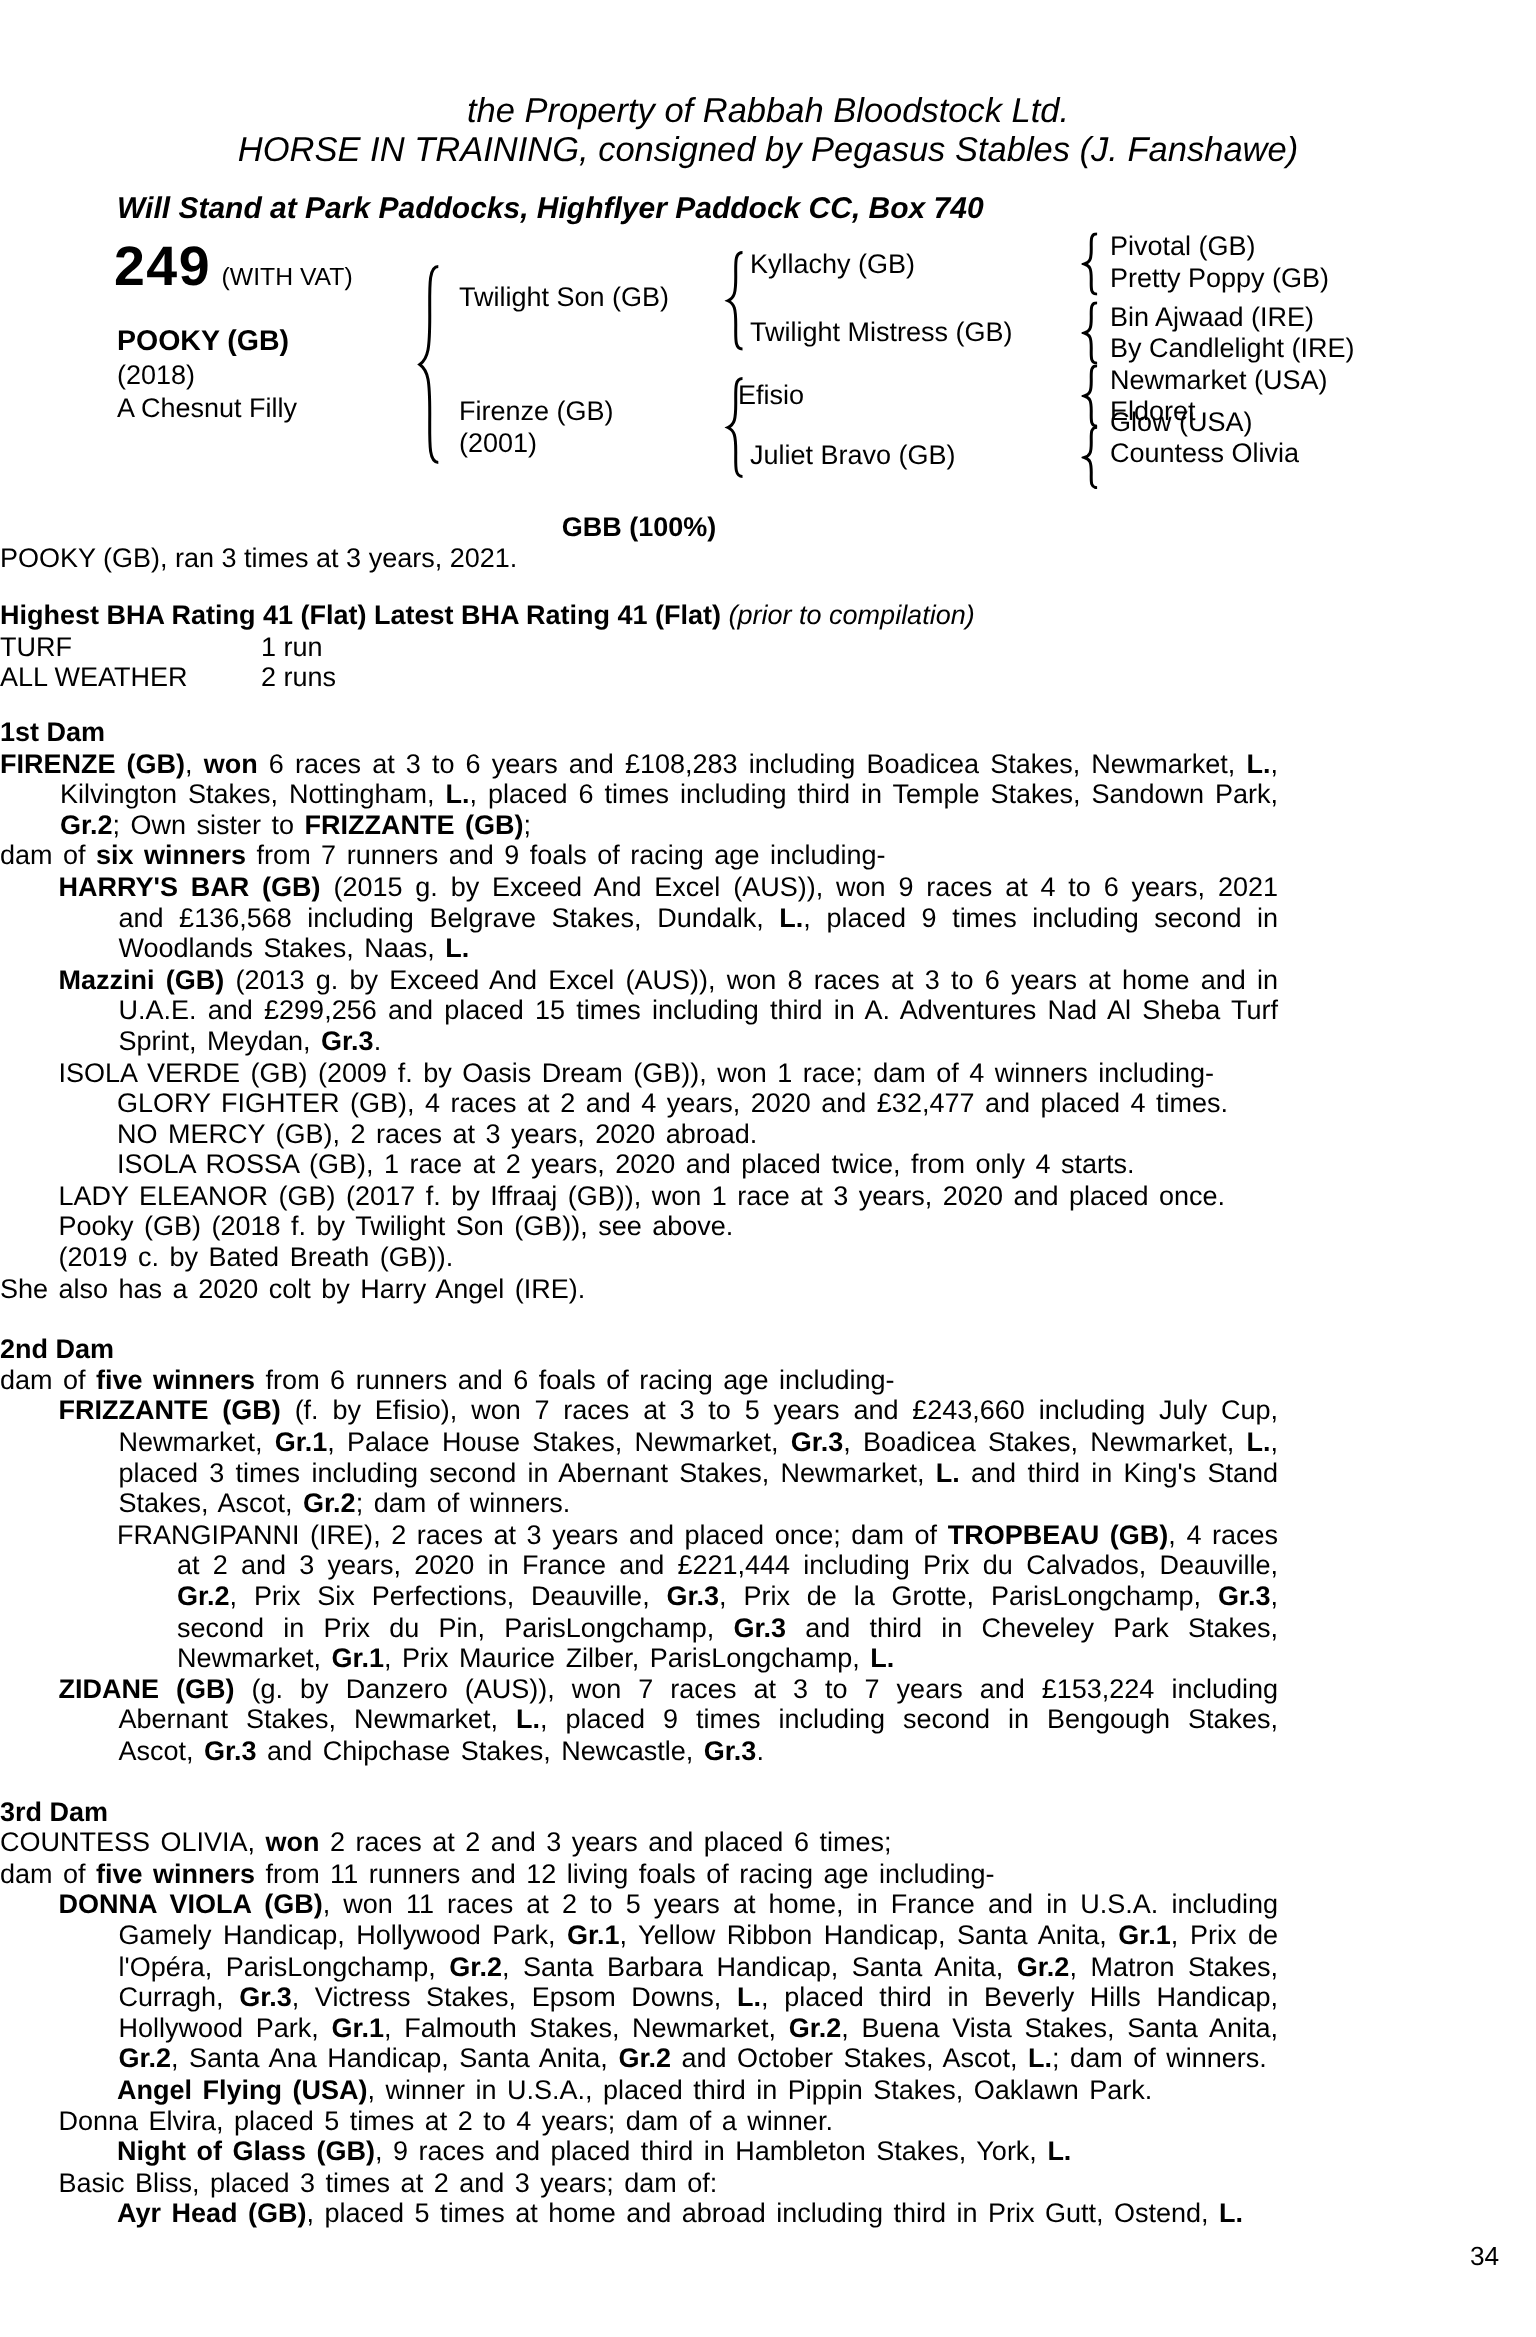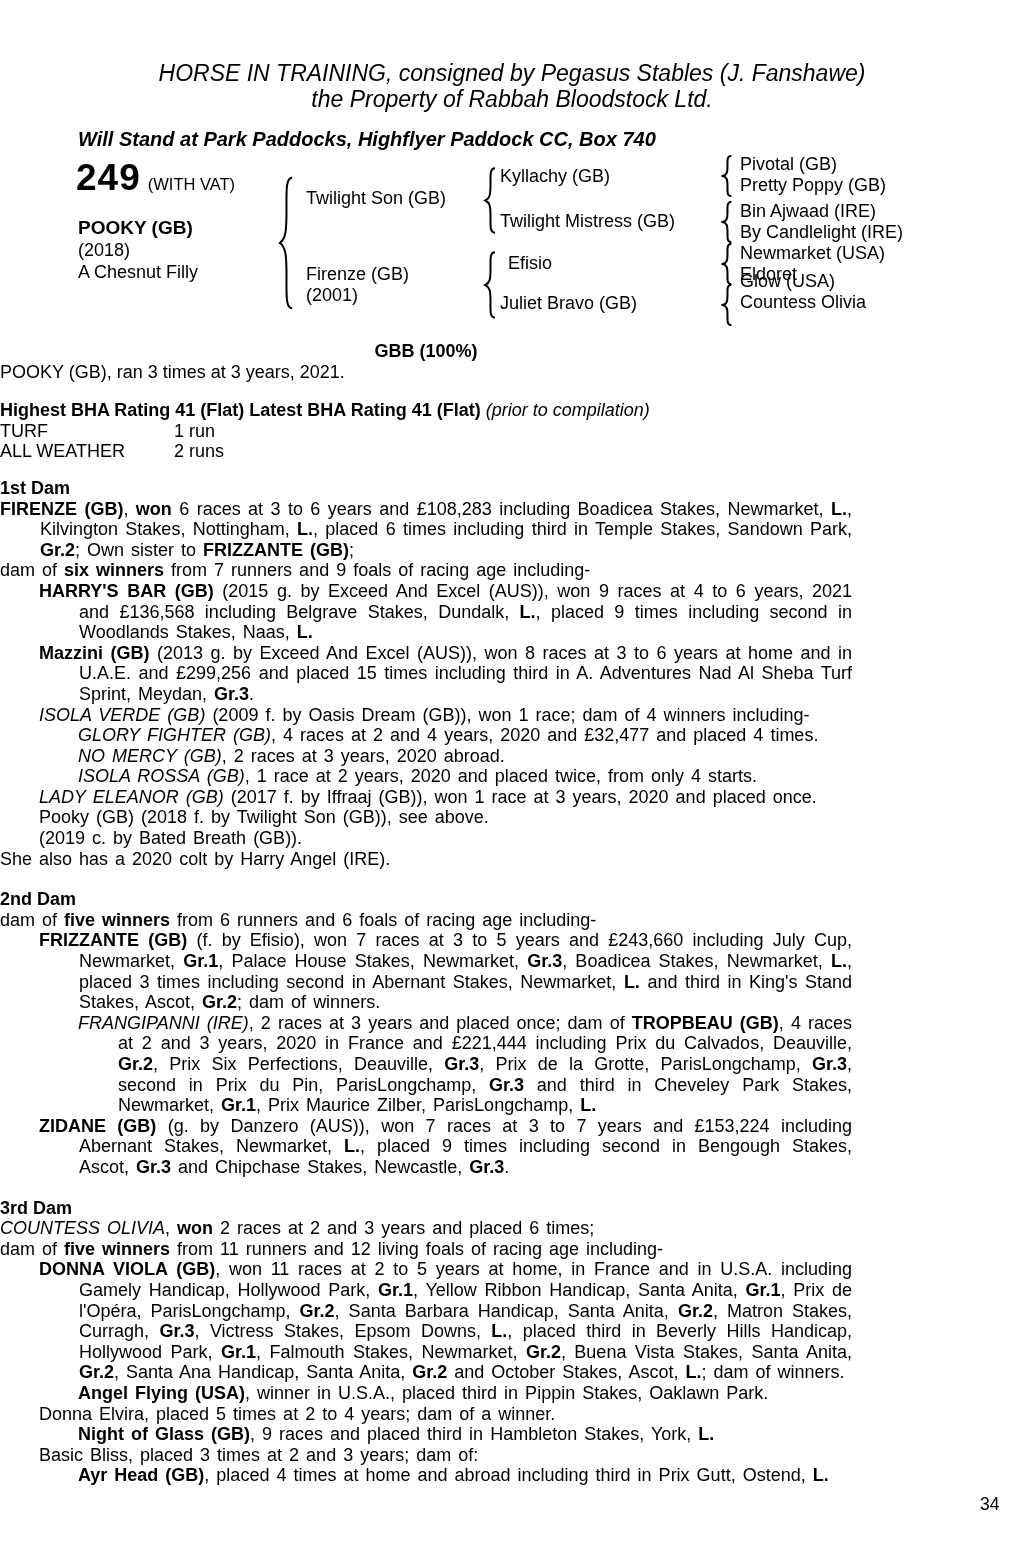--- a/index.html
+++ b/index.html
@@ -16,21 +16,21 @@
   .lot-line { position:absolute; left:76px; top:6px; white-space:nowrap; }
   .lot-number { font-size:37px; font-weight:bold; letter-spacing:1px; }
   .lot-vat { font-size:16.5px; margin-left:7px; }
   .horse-block { position:absolute; left:78px; top:66px; font-size:18px; line-height:22px; }
   .horse-name { font-weight:bold; font-size:19px; }
   .ped-name { position:absolute; font-size:18px; line-height:21px; white-space:nowrap; }
   .p-sire { left:306px; top:37px; }
   .p-dam  { left:306px; top:113px; }
   .p-ss { left:500px; top:15px; }
   .p-sd { left:500px; top:60px; }
-  .p-ds { left:508px; top:102px; }
+  .p-ds { left:492px; top:102px; }
   .p-dd { left:500px; top:142px; }
   .p-g1 { left:740px; top:3px; }
   .p-g2 { left:740px; top:50px; }
   .p-g3 { left:740px; top:92px; }
   .p-g4 { left:740px; top:120px; }
   .brace { position:absolute; }
   .b-main { left:277px; top:24px; width:19px; height:136px; }
   .b-s1 { left:483px; top:16px; width:15px; height:67px; }
   .b-s2 { left:483px; top:100px; width:15px; height:68px; }
   .b-g1 { left:721px; top:4px;   width:13px; height:42px; }
@@ -46,31 +46,31 @@
   .rating-label { width:174px; }
   .section { margin-top:20px; }
   .section:first-child { margin-top:16px; }
   .dam-heading { font-weight:bold; }
   .para { margin:0; text-align:justify; word-spacing:2px; }
   .L0  { padding-left:40px;  text-indent:-40px; }
   .L1  { padding-left:79px;  text-indent:-40px; }
   .L2  { padding-left:118px; text-indent:-40px; }
   .L2s { padding-left:100px; text-indent:-22px; }
   .b { font-weight:bold; }
-  .i { font-style:italic; }
+  .i { }
   .page-num { position:absolute; left:980px; top:1494px; font-size:17.5px; }
 </style>
 </head>
 <body>
 
 <div class="page">
 
   <div class="header">
+    <div>the Property of Rabbah Bloodstock Ltd.</div>
     <div>HORSE IN TRAINING, consigned by Pegasus Stables (J. Fanshawe)</div>
-    <div>the Property of Rabbah Bloodstock Ltd.</div>
     <div class="stand-line">Will Stand at Park Paddocks, Highflyer Paddock CC, Box 740</div>
   </div>
 
   <div class="chart">
     <div class="lot-line">
       <span class="lot-number">249</span><span class="lot-vat">(WITH VAT)</span>
     </div>
     <div class="horse-block">
       <div class="horse-name">POOKY (GB)</div>
       <div>(2018)</div>
@@ -167,19 +167,19 @@
         </div>
         <div class="section">
           <div class="dam-heading">3rd Dam</div>
           <p class="para L0"><span class="i">COUNTESS OLIVIA</span><span>, </span><span class="b">won</span><span> 2 races at 2 and 3 years and placed 6 times;</span></p>
           <p class="para L0"><span>dam of </span><span class="b">five winners</span><span> from 11 runners and 12 living foals of racing age including-</span></p>
           <p class="para L1"><span class="b">DONNA VIOLA (GB)</span><span>, won 11 races at 2 to 5 years at home, in France and in U.S.A. including Gamely Handicap, Hollywood Park, </span><span class="b">Gr.1</span><span>, Yellow Ribbon Handicap, Santa Anita, </span><span class="b">Gr.1</span><span>, Prix de l'Opéra, ParisLongchamp, </span><span class="b">Gr.2</span><span>, Santa Barbara Handicap, Santa Anita, </span><span class="b">Gr.2</span><span>, Matron Stakes, Curragh, </span><span class="b">Gr.3</span><span>, Victress Stakes, Epsom Downs, </span><span class="b">L.</span><span>, placed third in Beverly Hills Handicap, Hollywood Park, </span><span class="b">Gr.1</span><span>, Falmouth Stakes, Newmarket, </span><span class="b">Gr.2</span><span>, Buena Vista Stakes, Santa Anita, </span><span class="b">Gr.2</span><span>, Santa Ana Handicap, Santa Anita, </span><span class="b">Gr.2</span><span> and October Stakes, Ascot, </span><span class="b">L.</span><span>; dam of winners.</span></p>
           <p class="para L2"><span class="b">Angel Flying (USA)</span><span>, winner in U.S.A., placed third in Pippin Stakes, Oaklawn Park.</span></p>
           <p class="para L1"><span>Donna Elvira, placed 5 times at 2 to 4 years; dam of a winner.</span></p>
           <p class="para L2"><span class="b">Night of Glass (GB)</span><span>, 9 races and placed third in Hambleton Stakes, York, </span><span class="b">L.</span></p>
           <p class="para L1"><span>Basic Bliss, placed 3 times at 2 and 3 years; dam of:</span></p>
-          <p class="para L2s"><span class="b">Ayr Head (GB)</span><span>, placed 4 times at home and abroad including third in Prix Gutt, Ostend, </span><span class="b">L.</span></p>
+          <p class="para L2s"><span class="b">Ayr Head (GB)</span><span>, placed 5 times at home and abroad including third in Prix Gutt, Ostend, </span><span class="b">L.</span></p>
         </div>
       </div>
   </div>
 
   <div class="page-num">34</div>
 </div>
 
 </body></html>

